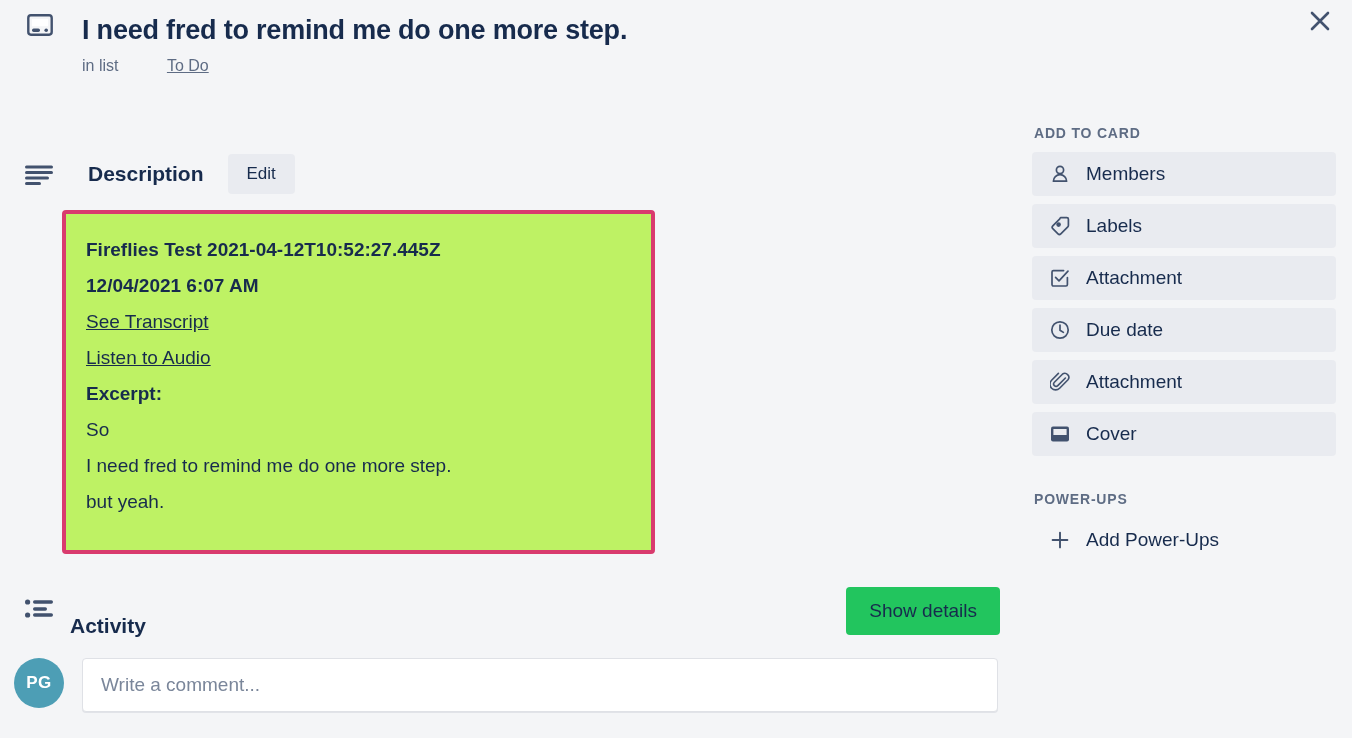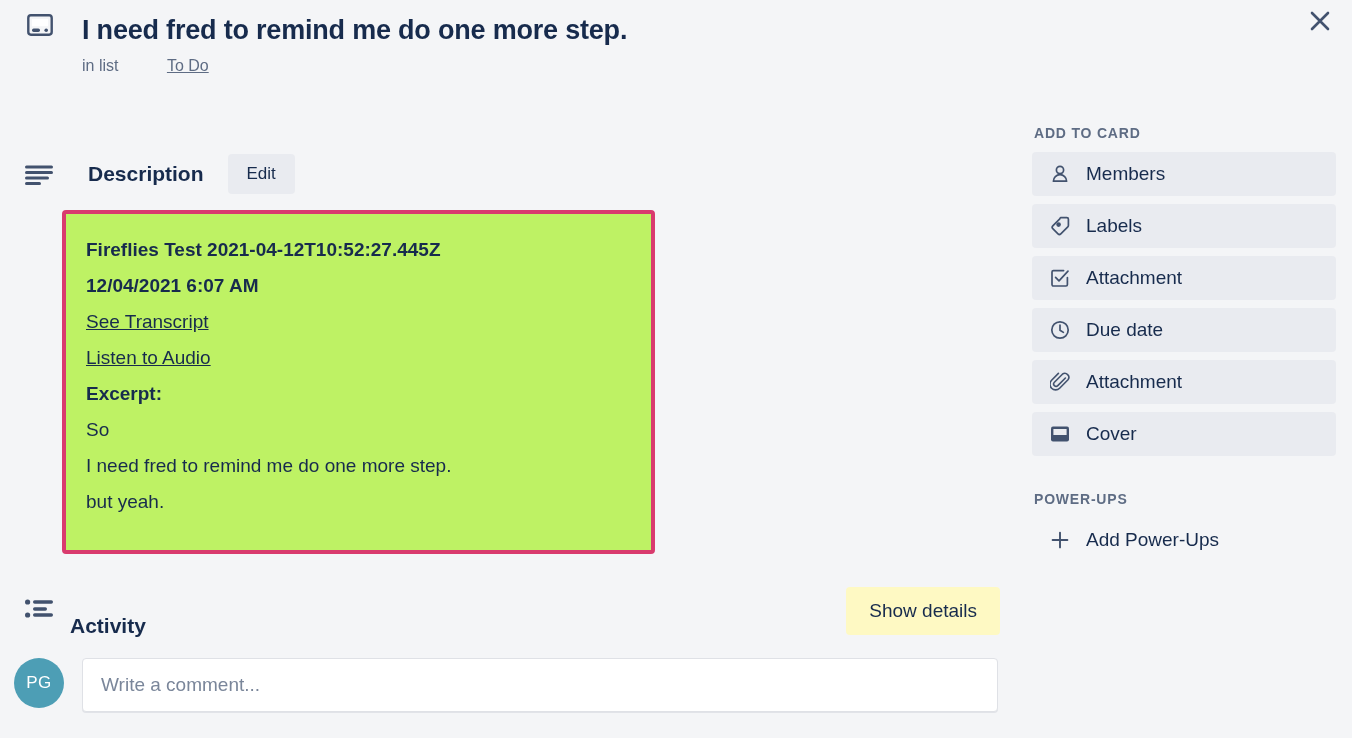--- a/index.html
+++ b/index.html
@@ -157,21 +157,21 @@
   .activity-title {
     font-size: 21px;
     font-weight: bold;
     color: #172b4d;
     margin: 0;
     line-height: 28px;
   }
   .show-details-btn {
     position: absolute;
     right: 0; top: 1px;
-    background: #fef9c3;
+    background: #22c55e;
     border: none;
     border-radius: 4px;
     color: #172b4d;
     font-family: "Liberation Sans", sans-serif;
     font-size: 19px;
     padding: 13px 23px;
     cursor: pointer;
     line-height: 22px;
   }
   .comment-row {
@@ -179,21 +179,21 @@
     align-items: flex-start;
     padding-left: 14px;
     margin-top: 18px;
   }
   .avatar {
     width: 50px; height: 50px;
     border-radius: 50%;
     background: #4d9eb5;
     color: #ffffff;
     font-size: 17px;
-    font-weight: normal;
+    font-weight: bold;
     display: flex; align-items: center; justify-content: center;
     flex: 0 0 auto;
     letter-spacing: 0.5px;
   }
   .comment-input {
     margin-left: 18px;
     width: 916px;
     height: 54px;
     border: 1px solid #dfe1e6;
     border-radius: 4px;

